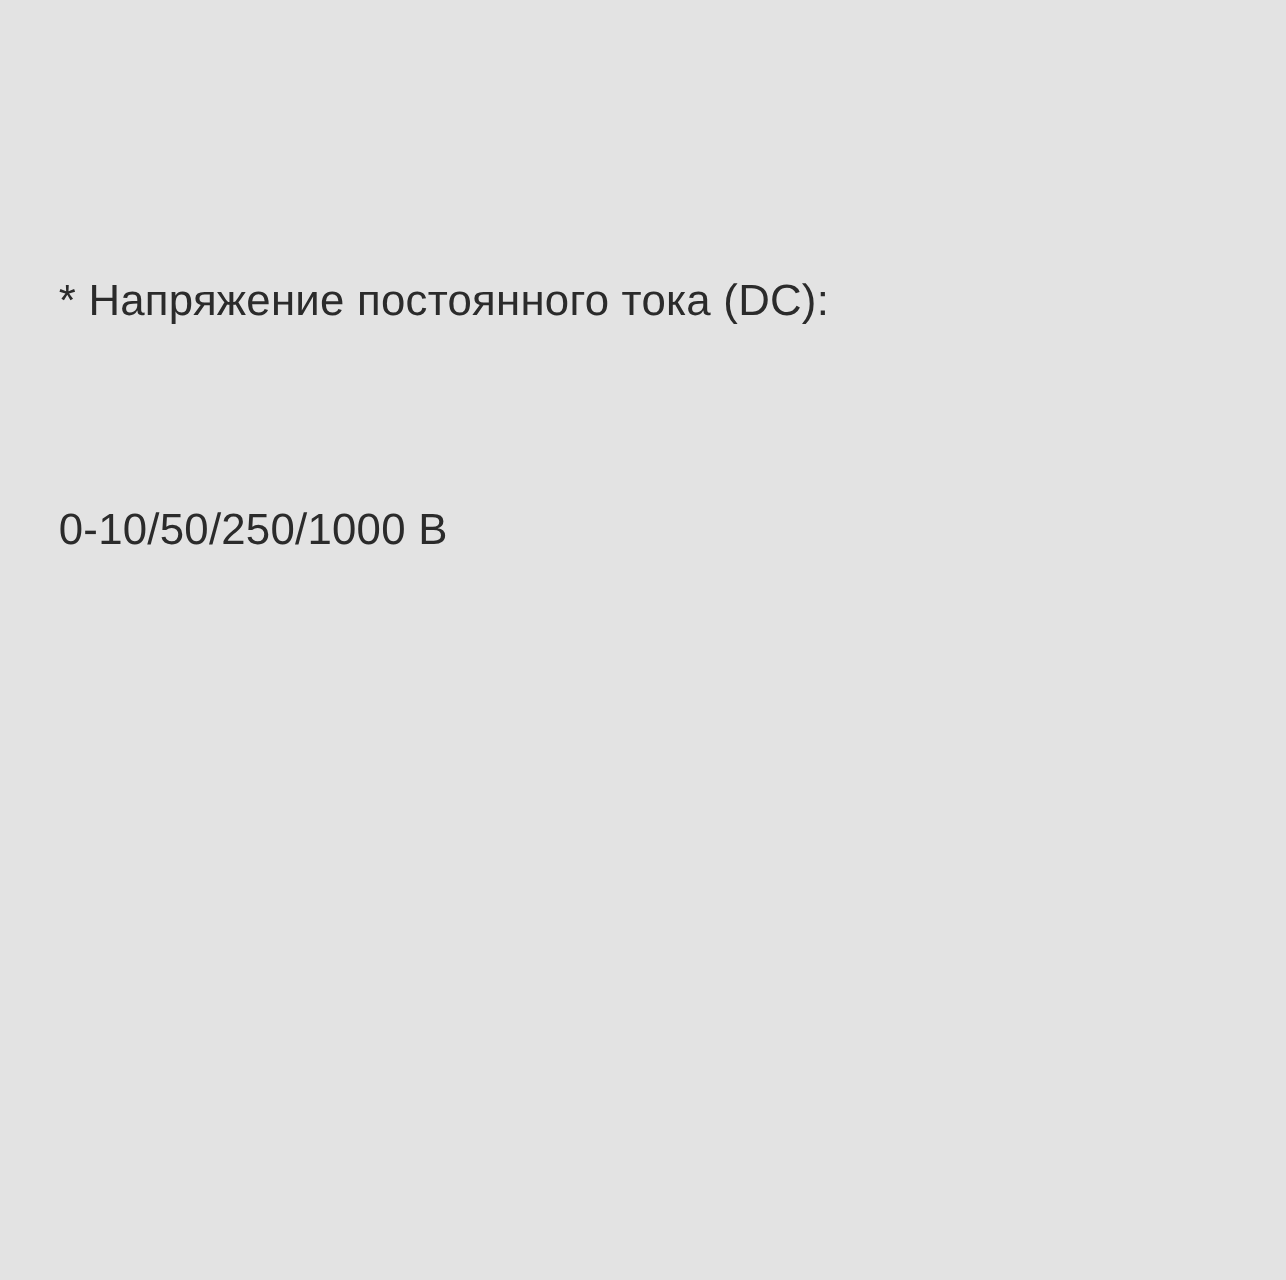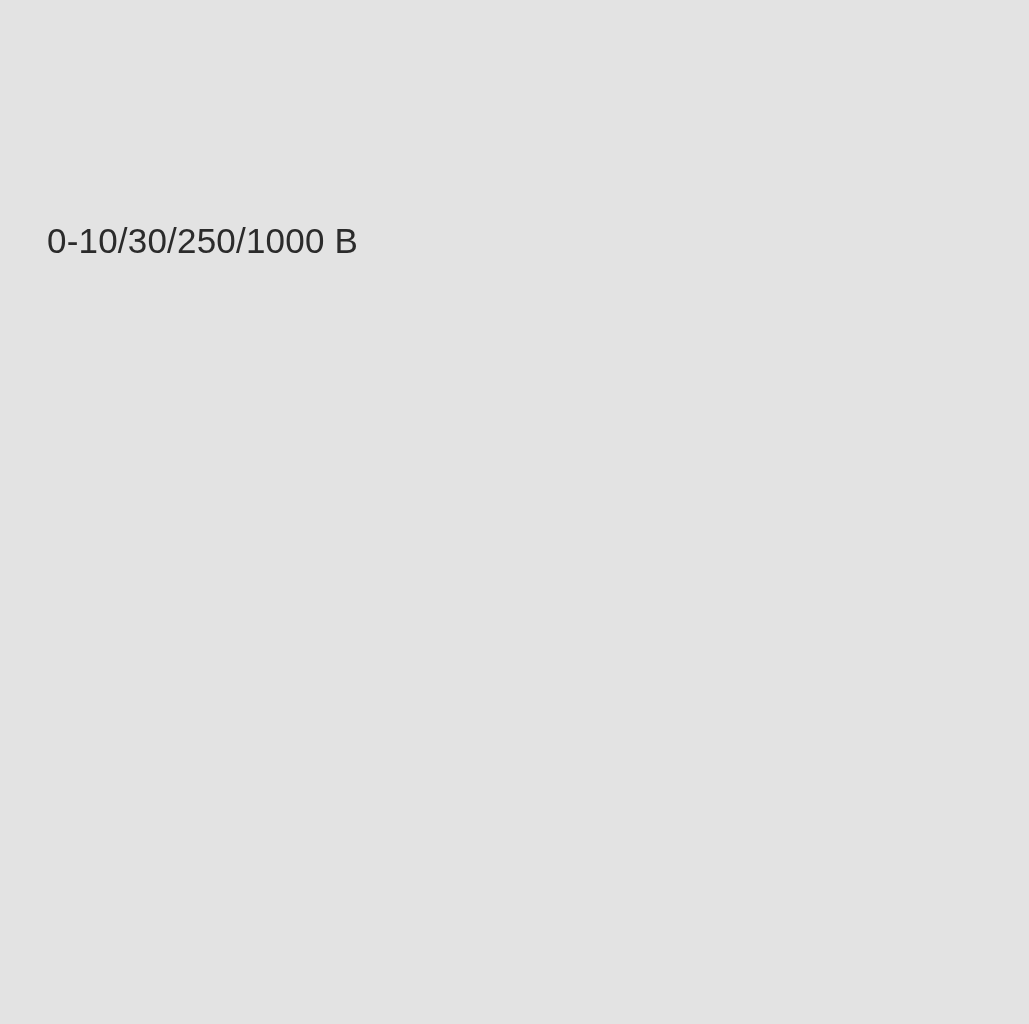--- a/index.html
+++ b/index.html
@@ -36,21 +36,22 @@
   .line {
     display: block;
     white-space: pre-wrap;
   }
 </style>
 </head>
 <body>
 
 <div class="page">
   <div class="text-block">
-    <span class="line">0-10/30/250/1000 В</span>
+    <span class="line">* Напряжение постоянного тока (DC):</span>
+    <span class="line">0-10/50/250/1000 В</span>
     
     
     
     
     
     
     
     
   </div>
 </div>

